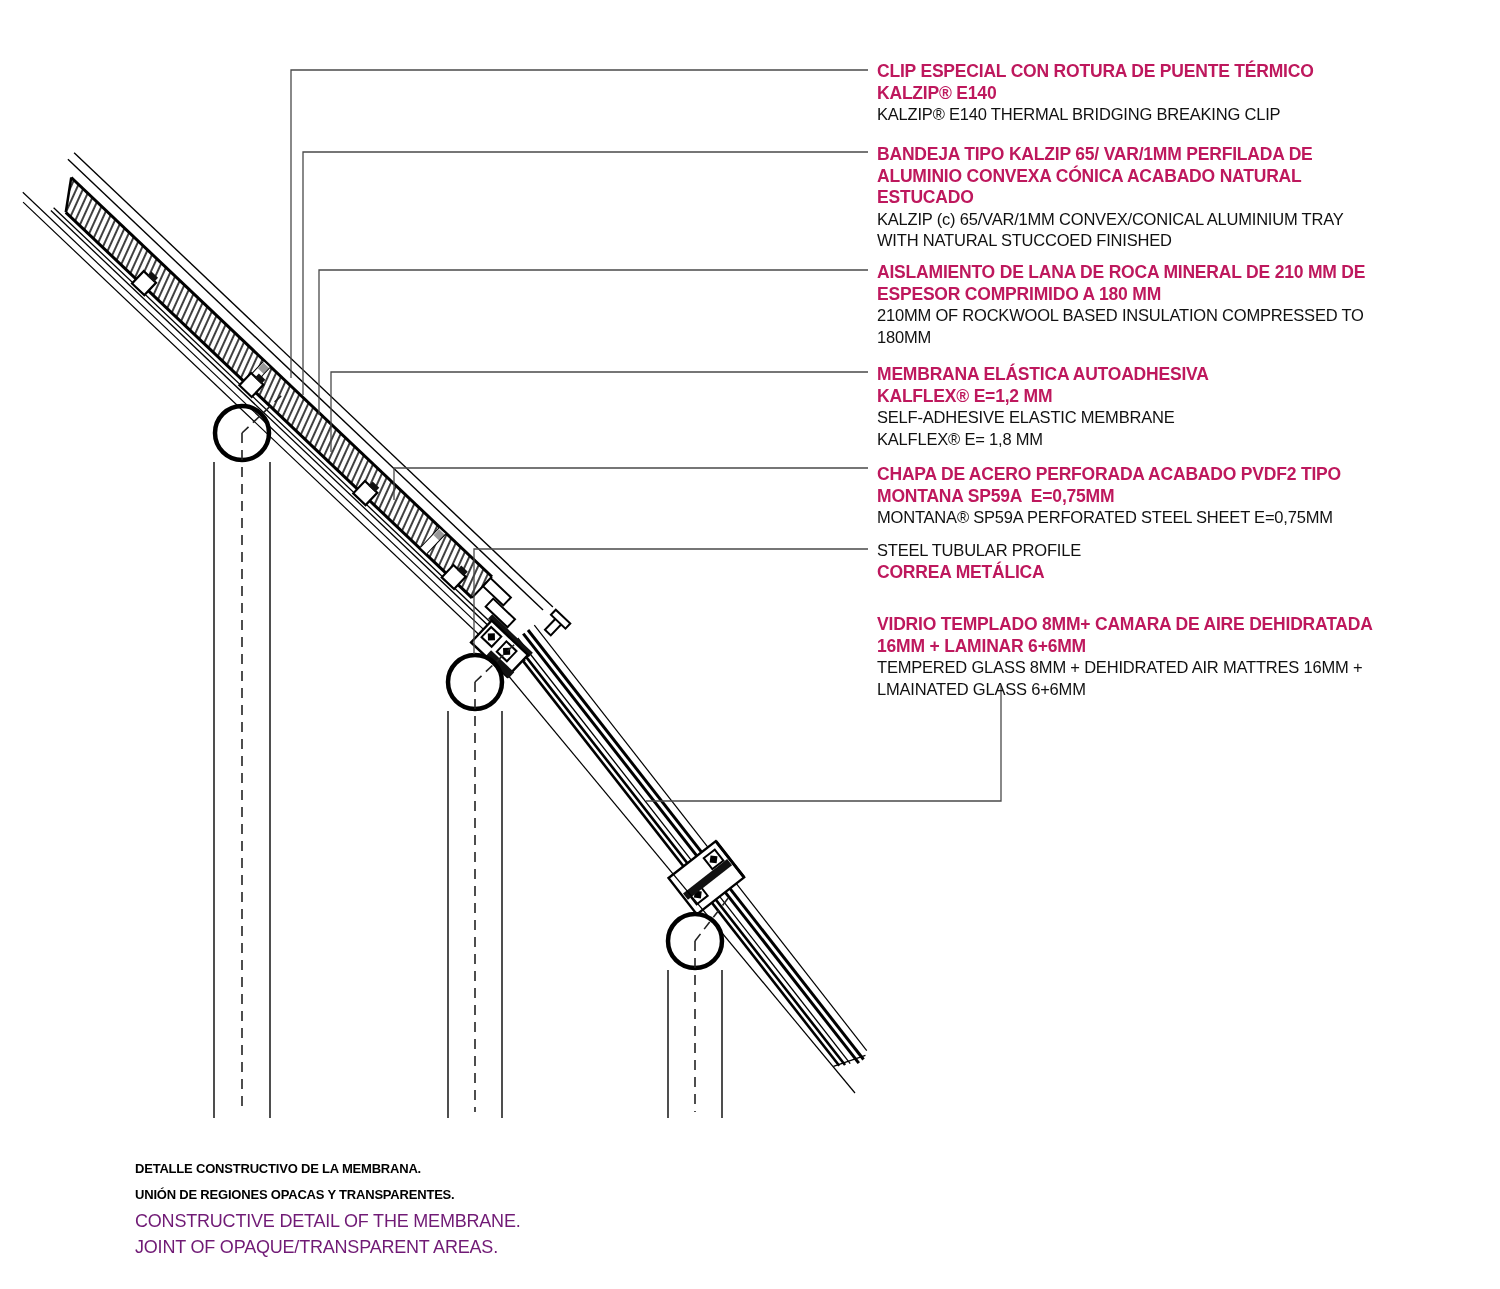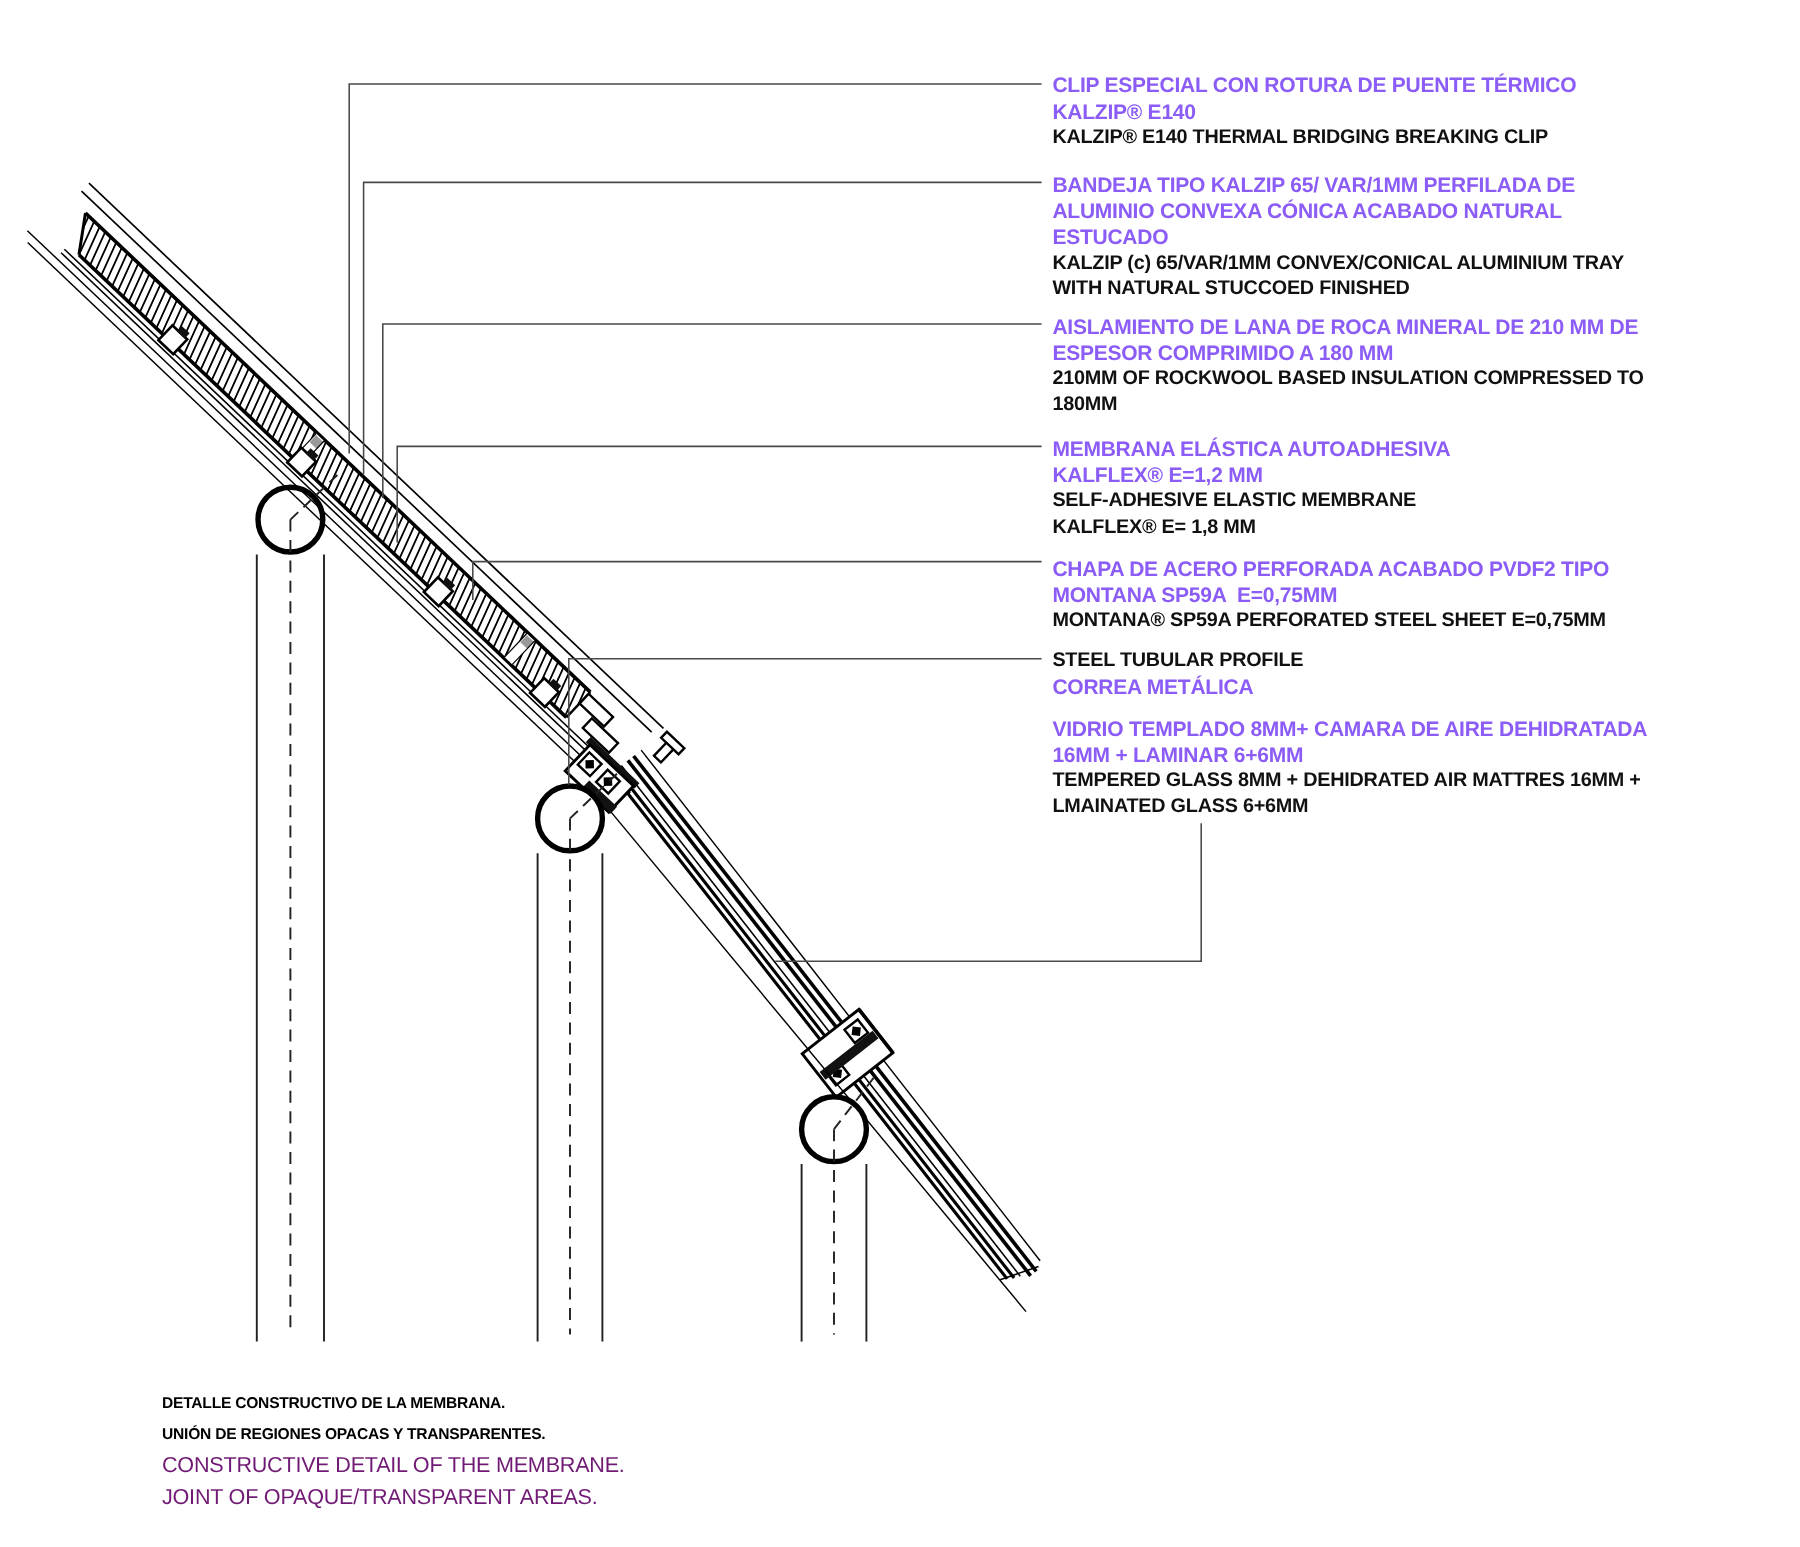--- a/index.html
+++ b/index.html
@@ -1,22 +1,22 @@
 <!DOCTYPE html>
 <html><head>
 <meta charset="utf-8">
 <style>
   html,body{margin:0;padding:0;background:#fff;}
   #stage{position:relative;width:1500px;height:1289px;background:#ffffff;overflow:hidden;
          font-family:"Liberation Sans", sans-serif;}
   #drawing-svg{position:absolute;left:0;top:0;}
   .callout{position:absolute;left:877px;width:590px;}
-  .lbl-line{white-space:pre;color:#8b5cf6;}
+  .lbl-line{white-space:pre;color:#be185d;}
   .es{font-weight:700;font-size:17.5px;line-height:21.5px;letter-spacing:-0.2px;}
-  .en{font-weight:700;font-size:16.5px;line-height:21.5px;letter-spacing:-0.2px;color:#111;}
+  .en{font-weight:400;font-size:16.5px;line-height:21.5px;letter-spacing:-0.2px;color:#111;}
   #title-block{position:absolute;left:135px;top:1156px;width:640px;}
   .title-es{font-weight:700;font-size:13px;line-height:26px;letter-spacing:-0.2px;white-space:pre;}
   .title-en{font-weight:400;font-size:18px;line-height:26px;letter-spacing:-0.2px;color:#701a75;white-space:pre;}
 </style>
 </head>
 <body>
 
 <div id="stage">
 
 <svg id="drawing-svg" width="1500" height="1289" viewBox="0 0 1500 1289">
@@ -178,21 +178,21 @@
   <div class="lbl-line es">CHAPA DE ACERO PERFORADA ACABADO PVDF2 TIPO</div>
   <div class="lbl-line es">MONTANA SP59A  E=0,75MM</div>
   <div class="lbl-line en">MONTANA® SP59A PERFORATED STEEL SHEET E=0,75MM</div>
 </div>
 
 <div class="callout" style="top:540px">
   <div class="lbl-line en">STEEL TUBULAR PROFILE</div>
   <div class="lbl-line es">CORREA METÁLICA</div>
 </div>
 
-<div class="callout" style="top:597px">
+<div class="callout" style="top:614px">
   <div class="lbl-line es">VIDRIO TEMPLADO 8MM+ CAMARA DE AIRE DEHIDRATADA</div>
   <div class="lbl-line es">16MM + LAMINAR 6+6MM</div>
   <div class="lbl-line en">TEMPERED GLASS 8MM + DEHIDRATED AIR MATTRES 16MM +</div>
   <div class="lbl-line en">LMAINATED GLASS 6+6MM</div>
 </div>
 
 <div id="title-block">
   <div class="title-es">DETALLE CONSTRUCTIVO DE LA MEMBRANA.</div>
   <div class="title-es">UNIÓN DE REGIONES OPACAS Y TRANSPARENTES.</div>
   <div class="title-en">CONSTRUCTIVE DETAIL OF THE MEMBRANE.</div>

